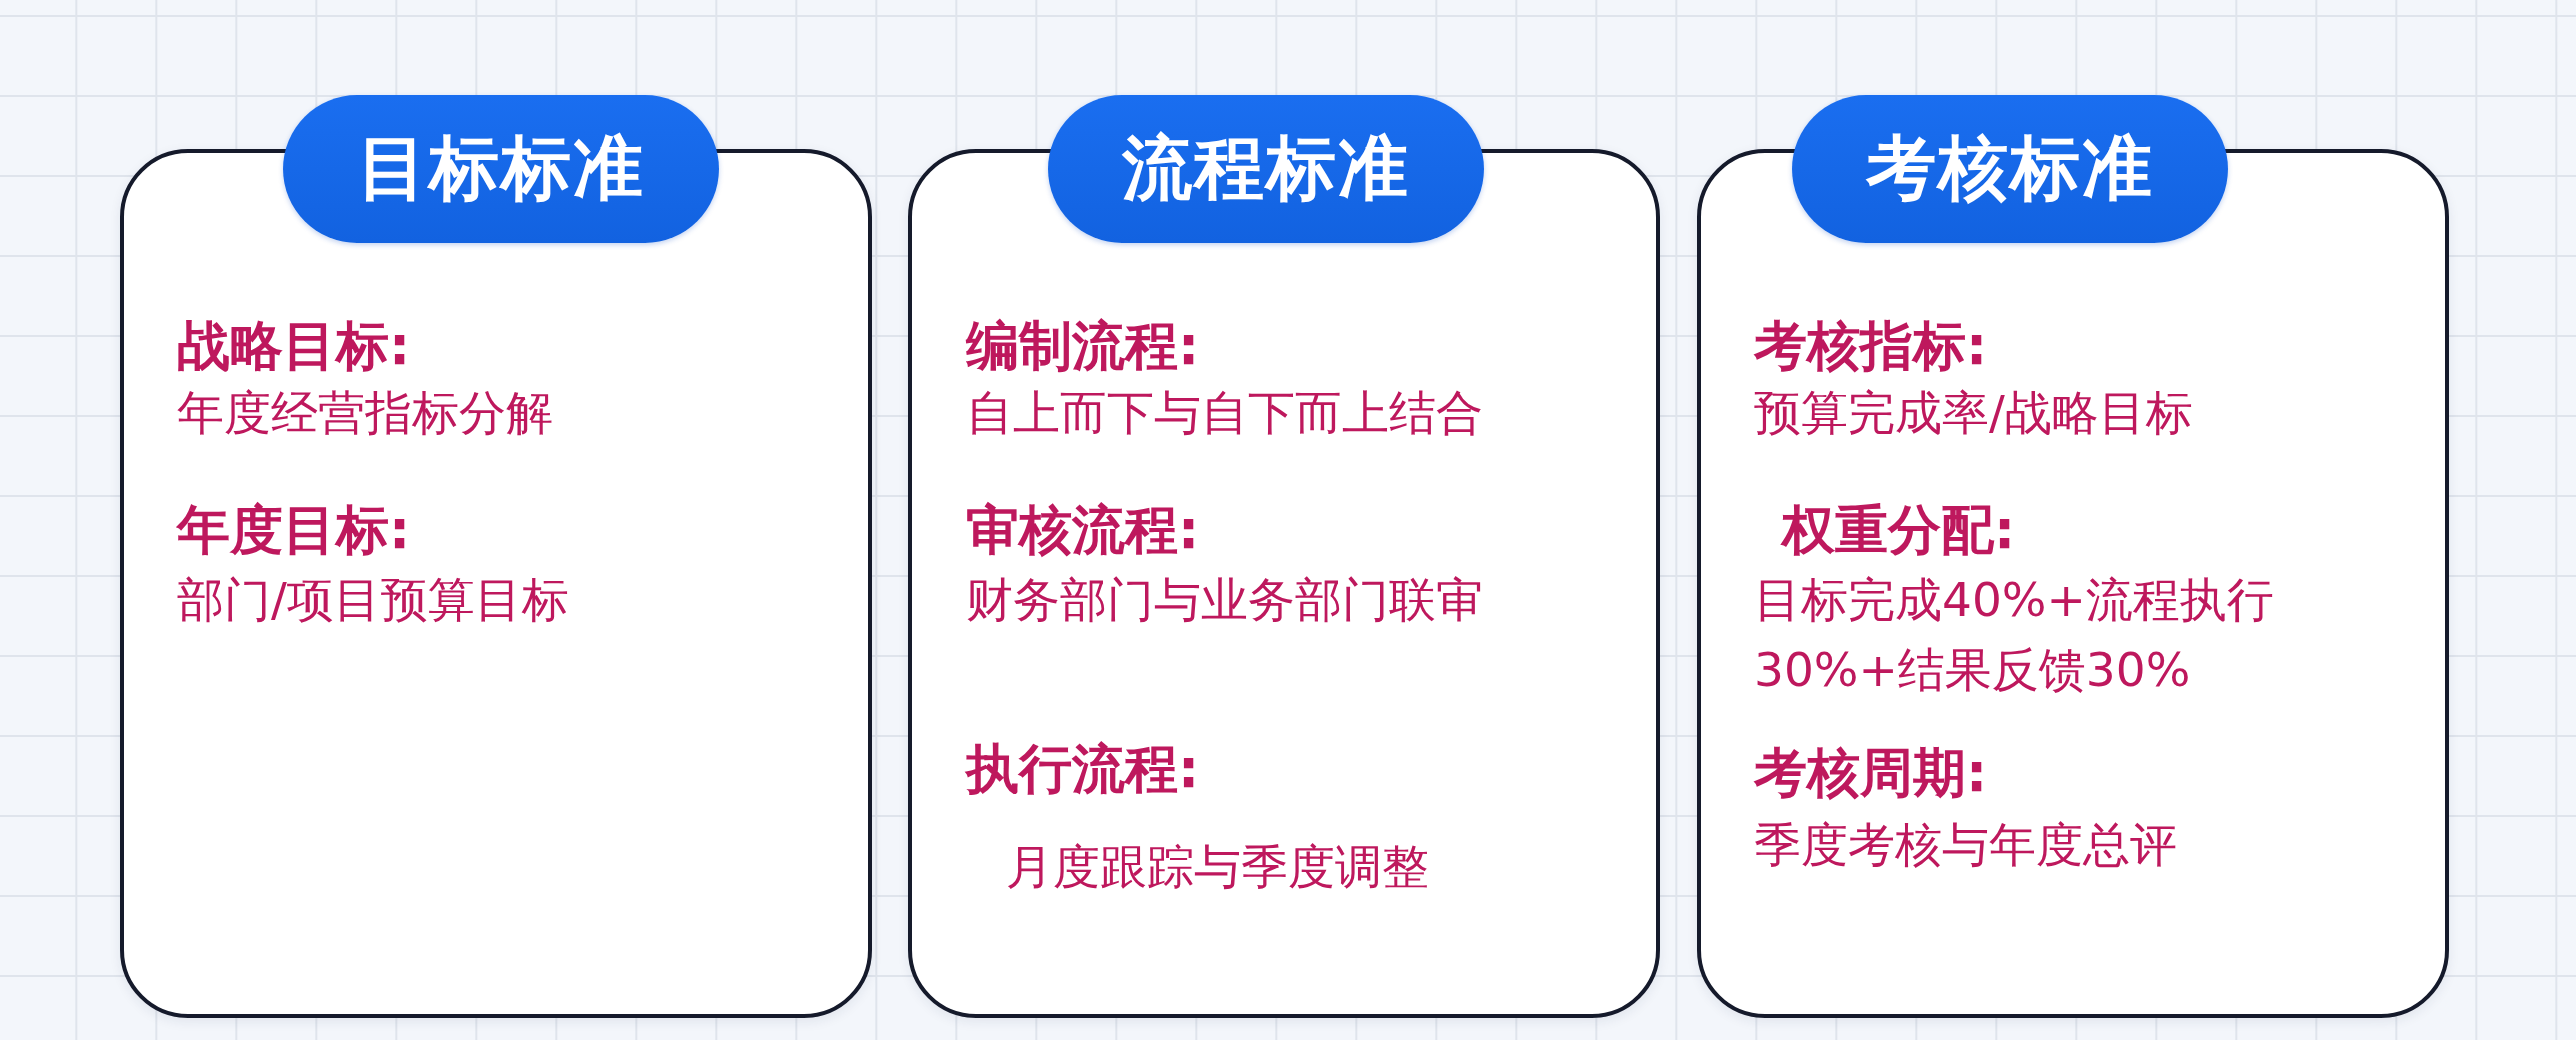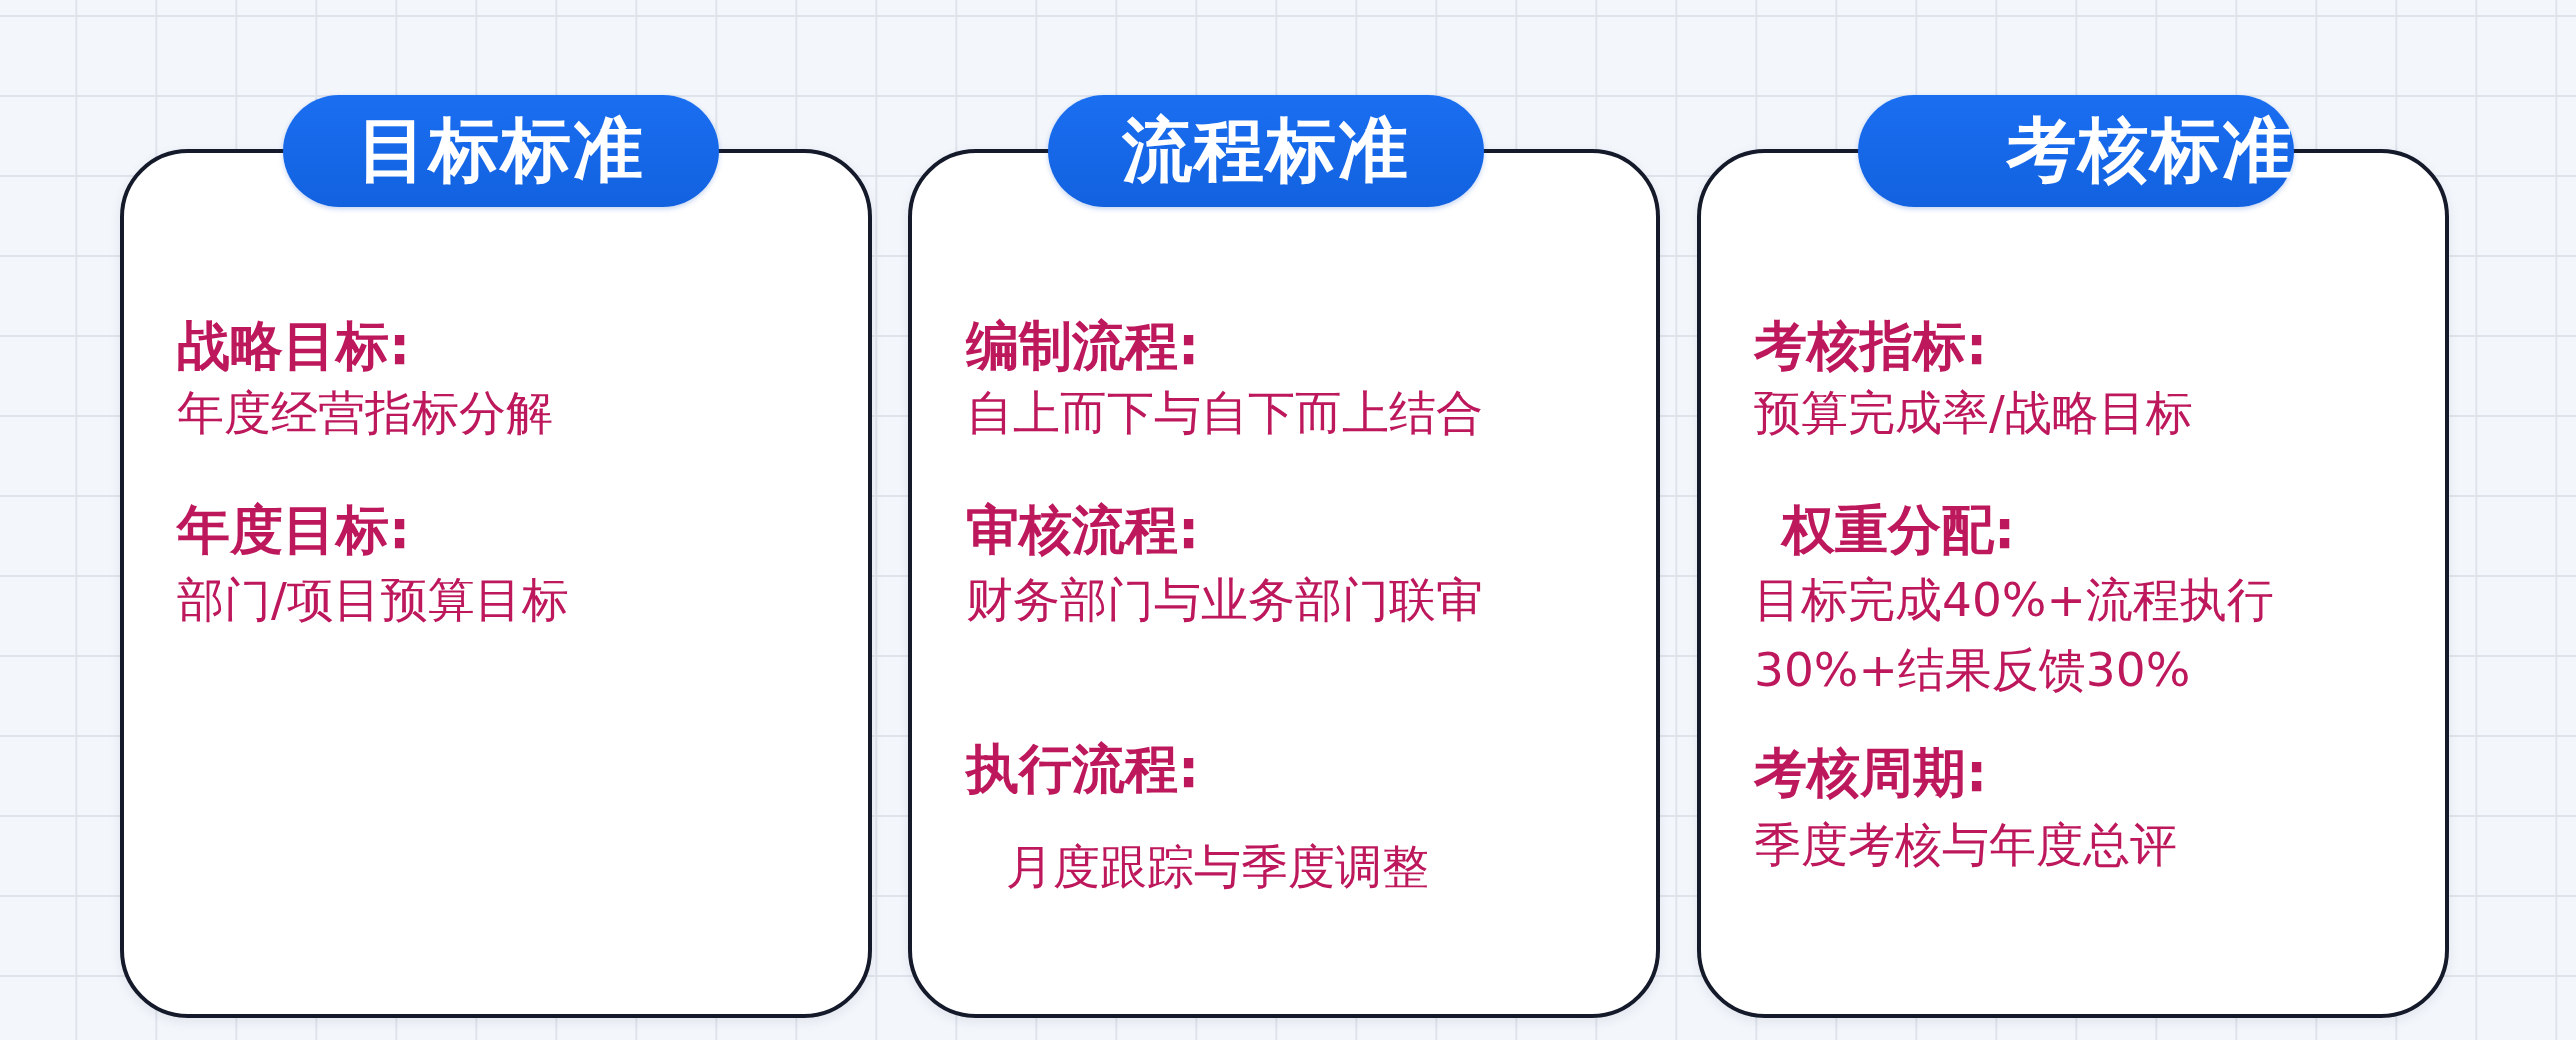--- a/index.html
+++ b/index.html
@@ -15,21 +15,21 @@
   }
   .card {
     position:absolute; top:149px; height:869px; width:752px;
     box-sizing:border-box;
     background:#ffffff;
     border:4.7px solid #151a2b;
     border-radius:68px;
     box-shadow:0 3.8px 11.3px rgba(30,40,80,0.08);
   }
   .pill {
-    position:absolute; top:95px; height:112px; width:436px;
+    position:absolute; top:95px; height:148px; width:436px;
     background:linear-gradient(180deg,#1a6ef0 0%,#1262e0 100%);
     border-radius:74px;
     display:flex; align-items:center; justify-content:center;
     color:#ffffff; font-weight:bold; font-size:70px; letter-spacing:1.9px;
     box-shadow:0 1.9px 5.7px rgba(20,80,200,0.25);
   }
   .text {
     position:absolute; color:#be185d; white-space:nowrap;
   }
   .h { font-weight:bold; font-size:53px; }
@@ -52,21 +52,21 @@
   <span>流程标准</span>
 </div>
 <div class="text h" style="left:966px; top:311px;">编制流程:</div>
 <div class="text b" style="left:966px; top:382px;">自上而下与自下而上结合</div>
 <div class="text h" style="left:966px; top:495px;">审核流程:</div>
 <div class="text b" style="left:966px; top:569px;">财务部门与业务部门联审</div>
 <div class="text h" style="left:966px; top:734px;">执行流程:</div>
 <div class="text b" style="left:966px; top:836px;margin-left:40px;">月度跟踪与季度调整</div>
 
 <div class="card" style="left:1697px;"></div>
-<div class="pill" style="left:1858px;justify-content:flex-end;">
+<div class="pill" style="left:1792px;">
   <span>考核标准</span>
 </div>
 <div class="text h" style="left:1754px; top:311px;">考核指标:</div>
 <div class="text b" style="left:1754px; top:382px;">预算完成率/战略目标</div>
 <div class="text h" style="left:1754px; top:495px;margin-left:28px;">权重分配:</div>
 <div class="text b" style="left:1754px; top:569px;">目标完成40%+流程执行</div>
 <div class="text b" style="left:1754px; top:639px;">30%+结果反馈30%</div>
 <div class="text h" style="left:1754px; top:738px;">考核周期:</div>
 <div class="text b" style="left:1754px; top:814px;">季度考核与年度总评</div>
 

